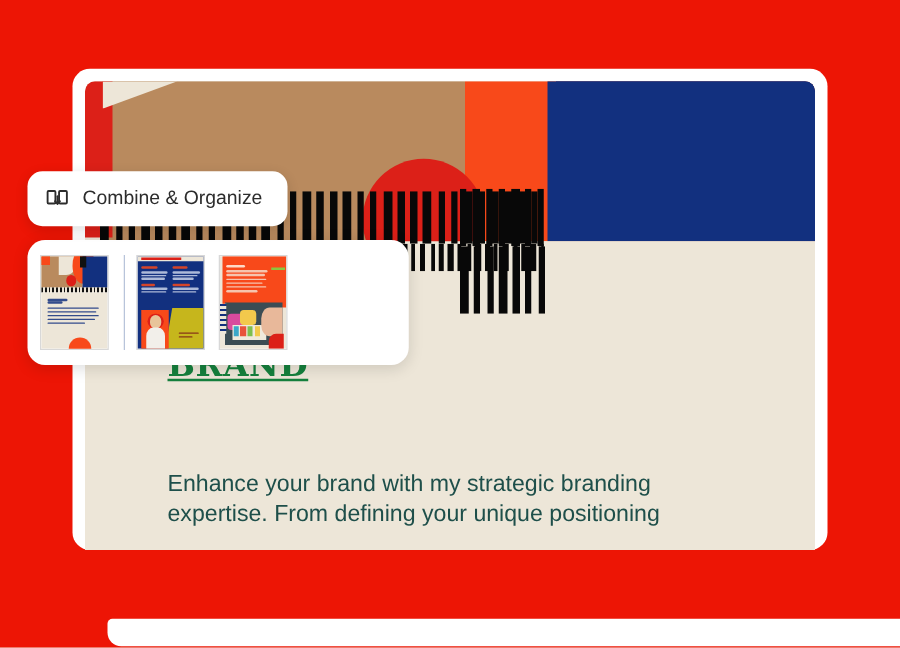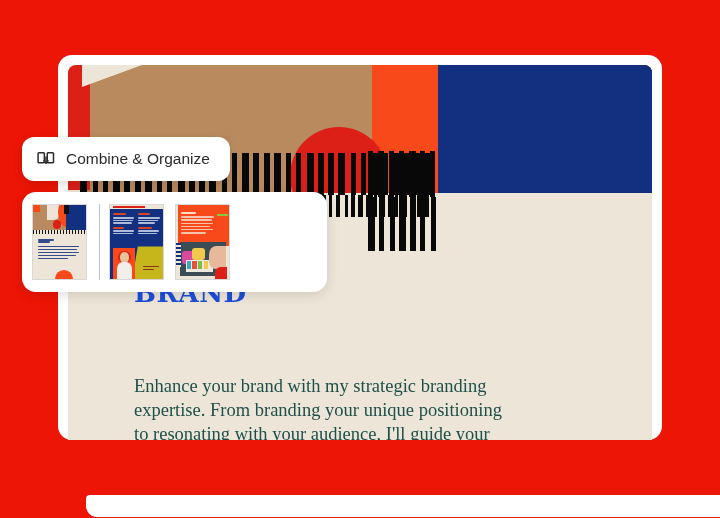--- a/index.html
+++ b/index.html
@@ -46,27 +46,28 @@
   #stripes-lower{left:12px;top:130px;width:355px;height:22px;}
   #stripes-b-upper{left:300px;top:86px;width:68px;height:46px;}
   #stripes-b-lower{left:300px;top:132px;width:68px;height:54px;}
   .stripes .bar{position:absolute;top:0;bottom:0;background:#080808;width:6px;}
 
   
   #doc-heading{
     position:absolute;left:66px;top:215px;width:420px;
     font-family:"DejaVu Serif", serif;font-weight:700;
     font-size:26px;line-height:1.0;letter-spacing:0.5px;
-    color:#1d4ed8;
+    color:#15803d;
+    text-decoration:underline;
   }
   #doc-heading div{display:block;margin-bottom:7px;}
   #doc-body{
     position:absolute;left:66px;top:310px;width:440px;
     font-size:18.5px;line-height:1.29;color:#1E4F4A;
-    font-family:Liberation Serif, serif;
+    font-family:Liberation Sans, sans-serif;
   }
 
   
   #tool-pill{
     position:absolute;left:22px;top:137px;
     height:44px;padding:0 20px 0 14px;
     background:#ffffff;border-radius:12px;
     display:flex;align-items:center;gap:10px;
     box-shadow:0 3px 10px rgba(0,0,0,.14);
     z-index:30;
@@ -212,22 +213,21 @@
         <i class="bar" style="left: 42.4px; width: 5.2px; background: rgb(8, 8, 8);"></i>
         <i class="bar" style="left: 52px; width: 5.2px; background: rgb(8, 8, 8);"></i>
         <i class="bar" style="left: 62.6px; width: 6.7px; background: rgb(8, 8, 8);"></i>
       </div>
 
     <div id="doc-heading">
       <div>BRAND</div>
     </div>
     <div id="doc-body">
       <div>Enhance your brand with my strategic branding</div>
-      <div>expertise. From branding your unique positioning</div>
-      <div>to resonating with your audience, I'll guide your</div>
+      <div>expertise. From defining your unique positioning</div>
     </div>
   </div>
 
   <div id="laptop-base"></div>
 </div>
 
 <div id="tool-pill">
   <span>
     <svg id="combine-icon" viewBox="0 0 24 24" fill="none" stroke="#2C2C2C" stroke-width="1.8" stroke-linecap="round" stroke-linejoin="round">
       <rect x="2.5" y="4.5" width="7.5" height="12" rx="1"></rect>

